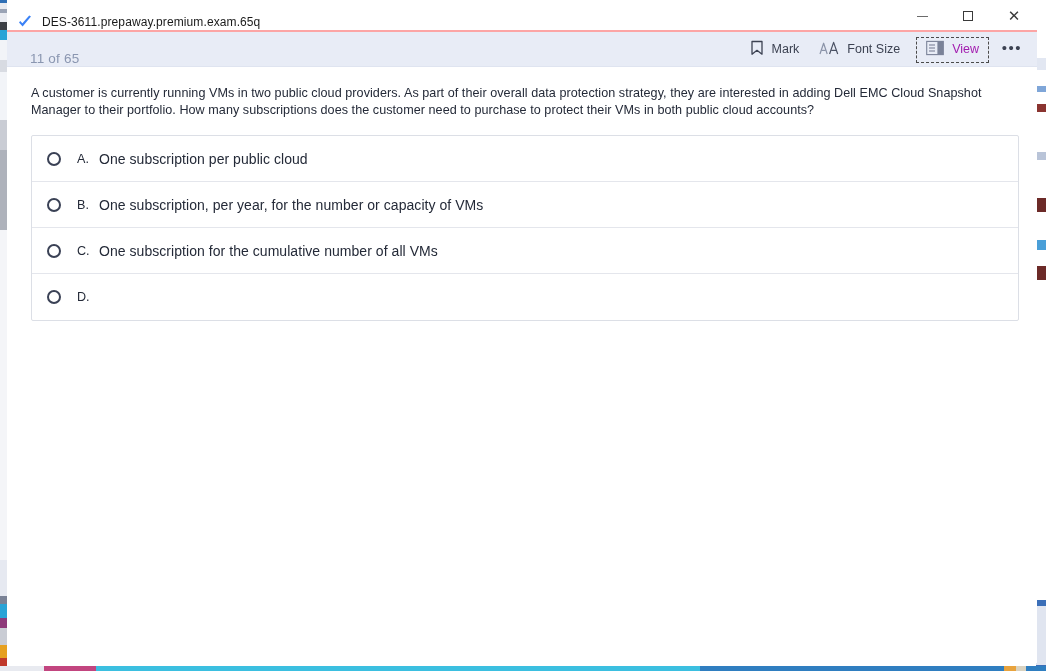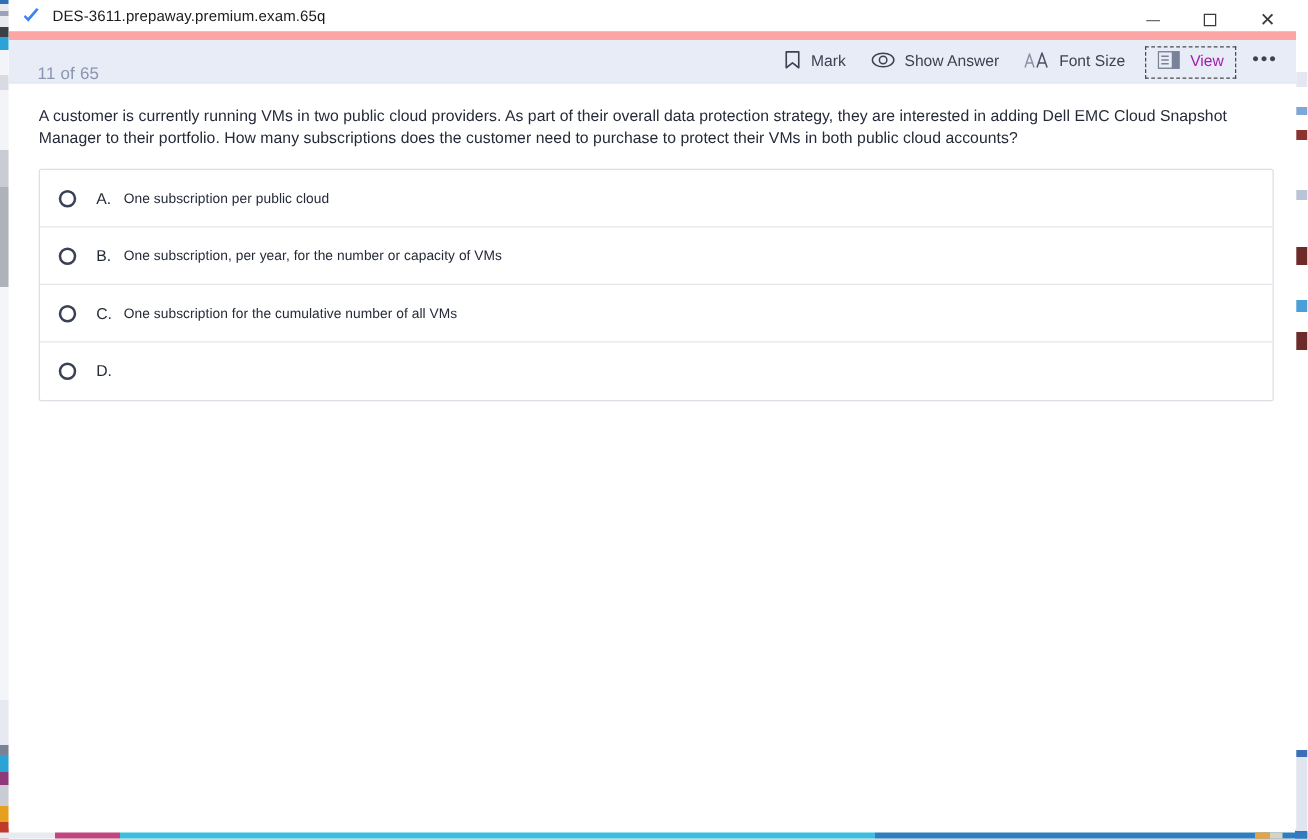--- a/index.html
+++ b/index.html
@@ -97,22 +97,22 @@
     z-index: 3;
     overflow: hidden;
   }
 
   
   .titlebar {
     position: relative;
     height: 32px;
     background: #ffffff;
     display: flex;
-    align-items: center;
-    border-bottom: 7px solid #fca5a5;
+    align-items: flex-end;
+    border-bottom: 2px solid #fca5a5;
   }
   .title-left {
     display: flex;
     align-items: center;
     gap: 9px;
     padding-left: 10px;
   }
   .app-check {
     width: 16px; height: 16px;
     display: block;
@@ -241,21 +241,21 @@
     flex: 0 0 auto;
     margin-right: 16px;
   }
   .opt-letter {
     font-size: 12.6px;
     color: #242a38;
     width: 22px;
     flex: 0 0 auto;
   }
   .opt-text {
-    font-size: 11px;
+    font-size: 14px;
     color: #242a38;
     letter-spacing: 0.05px;
   }
 
   
   .footer {
     position: relative;
     height: 60px;
     background: #e4e9f3;
     display: flex;
@@ -330,29 +330,20 @@
 
         <div class="tb-item">
           <span>
             <svg width="14" height="16" viewBox="0 0 14 16">
               <path d="M2 1.5 H12 V14.2 L7 10.3 L2 14.2 Z" fill="none" stroke="#3c4252" stroke-width="1.3" stroke-linejoin="round"></path>
             </svg>
           </span>
           <span class="tb-label">Mark</span>
         </div>
 
-        <div class="tb-item">
-          <span>
-            <svg width="19" height="14" viewBox="0 0 19 14">
-              <ellipse cx="9.5" cy="7" rx="8.6" ry="5.4" fill="none" stroke="#3c4252" stroke-width="1.2"></ellipse>
-              <circle cx="9.5" cy="7" r="3" fill="none" stroke="#3c4252" stroke-width="1.2"></circle>
-            </svg>
-          </span>
-          <span class="tb-label">Show Answer</span>
-        </div>
 
         <div class="tb-item">
           <span>
             <svg width="20" height="15" viewBox="0 0 20 15">
               <path d="M1 13 L4.6 2.2 L8.2 13" fill="none" stroke="#8a93a8" stroke-width="1.2" stroke-linejoin="round"></path>
               <path d="M2.5 9.4 H6.7" stroke="#8a93a8" stroke-width="1.2"></path>
               <path d="M10.6 13 L14.6 1.4 L18.7 13" fill="none" stroke="#4a5163" stroke-width="1.2" stroke-linejoin="round"></path>
               <path d="M12.2 9.4 H17" stroke="#4a5163" stroke-width="1.2"></path>
             </svg>
           </span>

